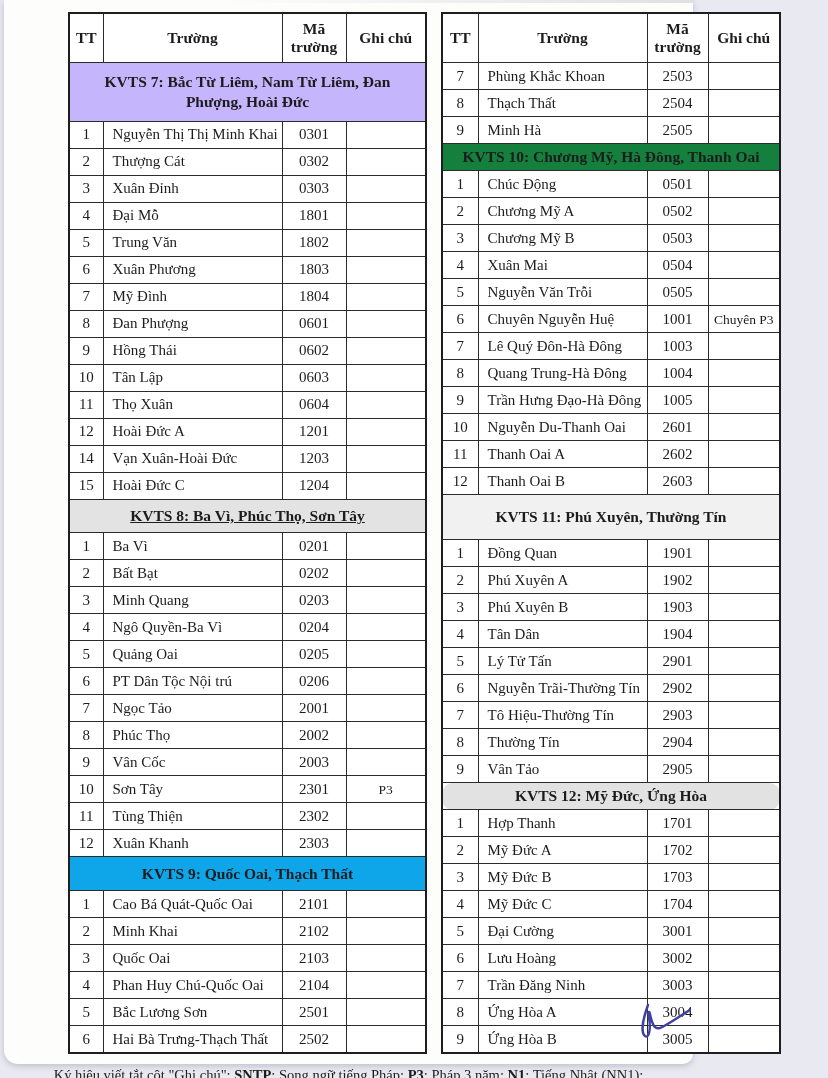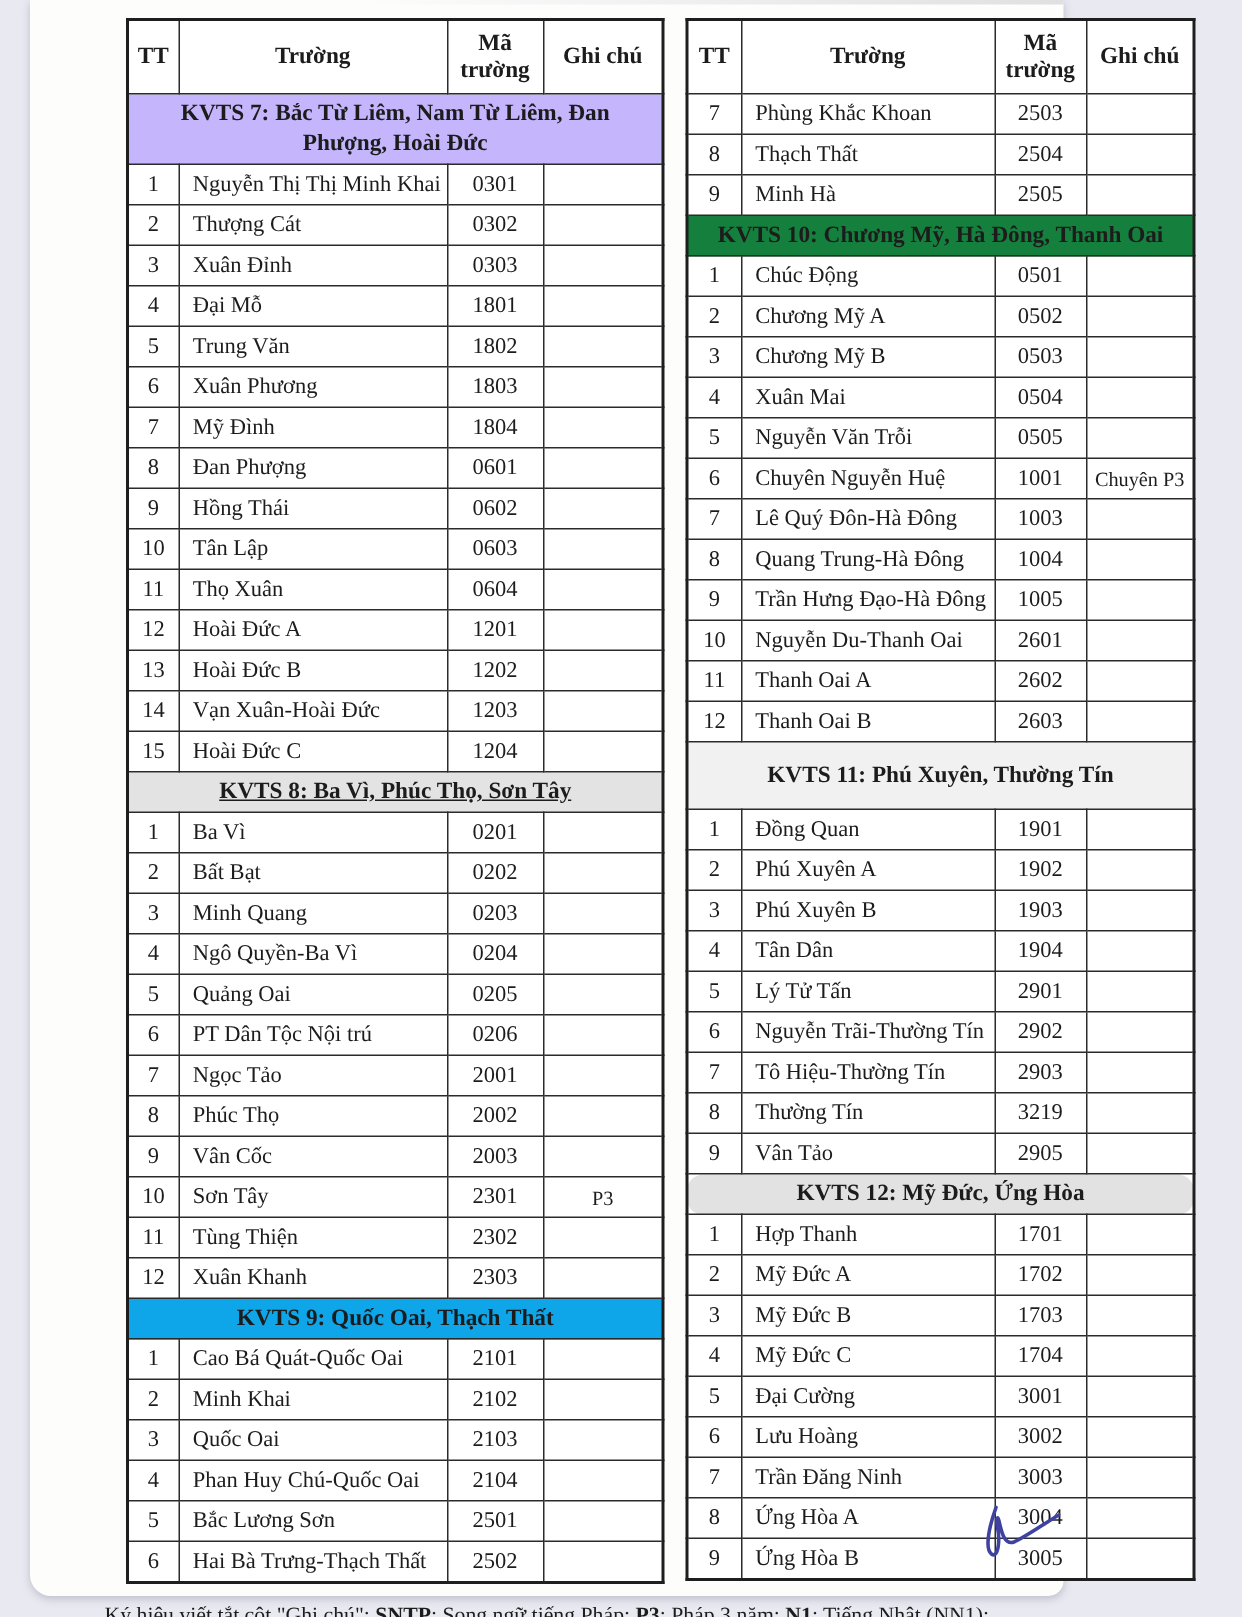--- a/index.html
+++ b/index.html
@@ -5,21 +5,21 @@
   html,body{margin:0;padding:0;}
   body{
     width:828px;height:1078px;
     background:#e9eaf1;
     font-family:"Liberation Serif","DejaVu Serif",serif;
     color:#1c1c1c;
     position:relative;
     overflow:hidden;
   }
   .paper{
-    position:absolute;left:20px;top:0;width:689px;height:1064px;
+    position:absolute;left:4px;top:0;width:689px;height:1064px;
     background:#fdfdfc;
     border-bottom-left-radius:14px;border-bottom-right-radius:10px;
     box-shadow:0 2px 6px rgba(60,60,90,.25);
   }
   .tables{
     display:flex;gap:14px;
     padding:12px 0 0 64px;
   }
   table.school-table{
     border-collapse:collapse;
@@ -164,26 +164,20 @@
             <td class="c-ma">0604</td>
             <td class="c-ghi"></td>
           </tr>
           <tr class="data-row">
             <td class="c-tt">12</td>
             <td class="c-truong">Hoài Đức A</td>
             <td class="c-ma">1201</td>
             <td class="c-ghi"></td>
           </tr>
           <tr class="data-row">
-            <td class="c-tt">13</td>
-            <td class="c-truong">Hoài Đức B</td>
-            <td class="c-ma">1202</td>
-            <td class="c-ghi"></td>
-          </tr>
-          <tr class="data-row">
             <td class="c-tt">14</td>
             <td class="c-truong">Vạn Xuân-Hoài Đức</td>
             <td class="c-ma">1203</td>
             <td class="c-ghi"></td>
           </tr>
           <tr class="data-row">
             <td class="c-tt">15</td>
             <td class="c-truong">Hoài Đức C</td>
             <td class="c-ma">1204</td>
             <td class="c-ghi"></td>
@@ -455,21 +449,21 @@
           </tr>
           <tr class="data-row">
             <td class="c-tt">7</td>
             <td class="c-truong">Tô Hiệu-Thường Tín</td>
             <td class="c-ma">2903</td>
             <td class="c-ghi"></td>
           </tr>
           <tr class="data-row">
             <td class="c-tt">8</td>
             <td class="c-truong">Thường Tín</td>
-            <td class="c-ma">3219</td>
+            <td class="c-ma">2904</td>
             <td class="c-ghi"></td>
           </tr>
           <tr class="data-row">
             <td class="c-tt">9</td>
             <td class="c-truong">Vân Tảo</td>
             <td class="c-ma">2905</td>
             <td class="c-ghi"></td>
           </tr>
           <tr class="section-row">
             <td colspan="4" style="background: rgb(226, 226, 226); border-radius: 11px;">KVTS 12: Mỹ Đức, Ứng Hòa</td>

